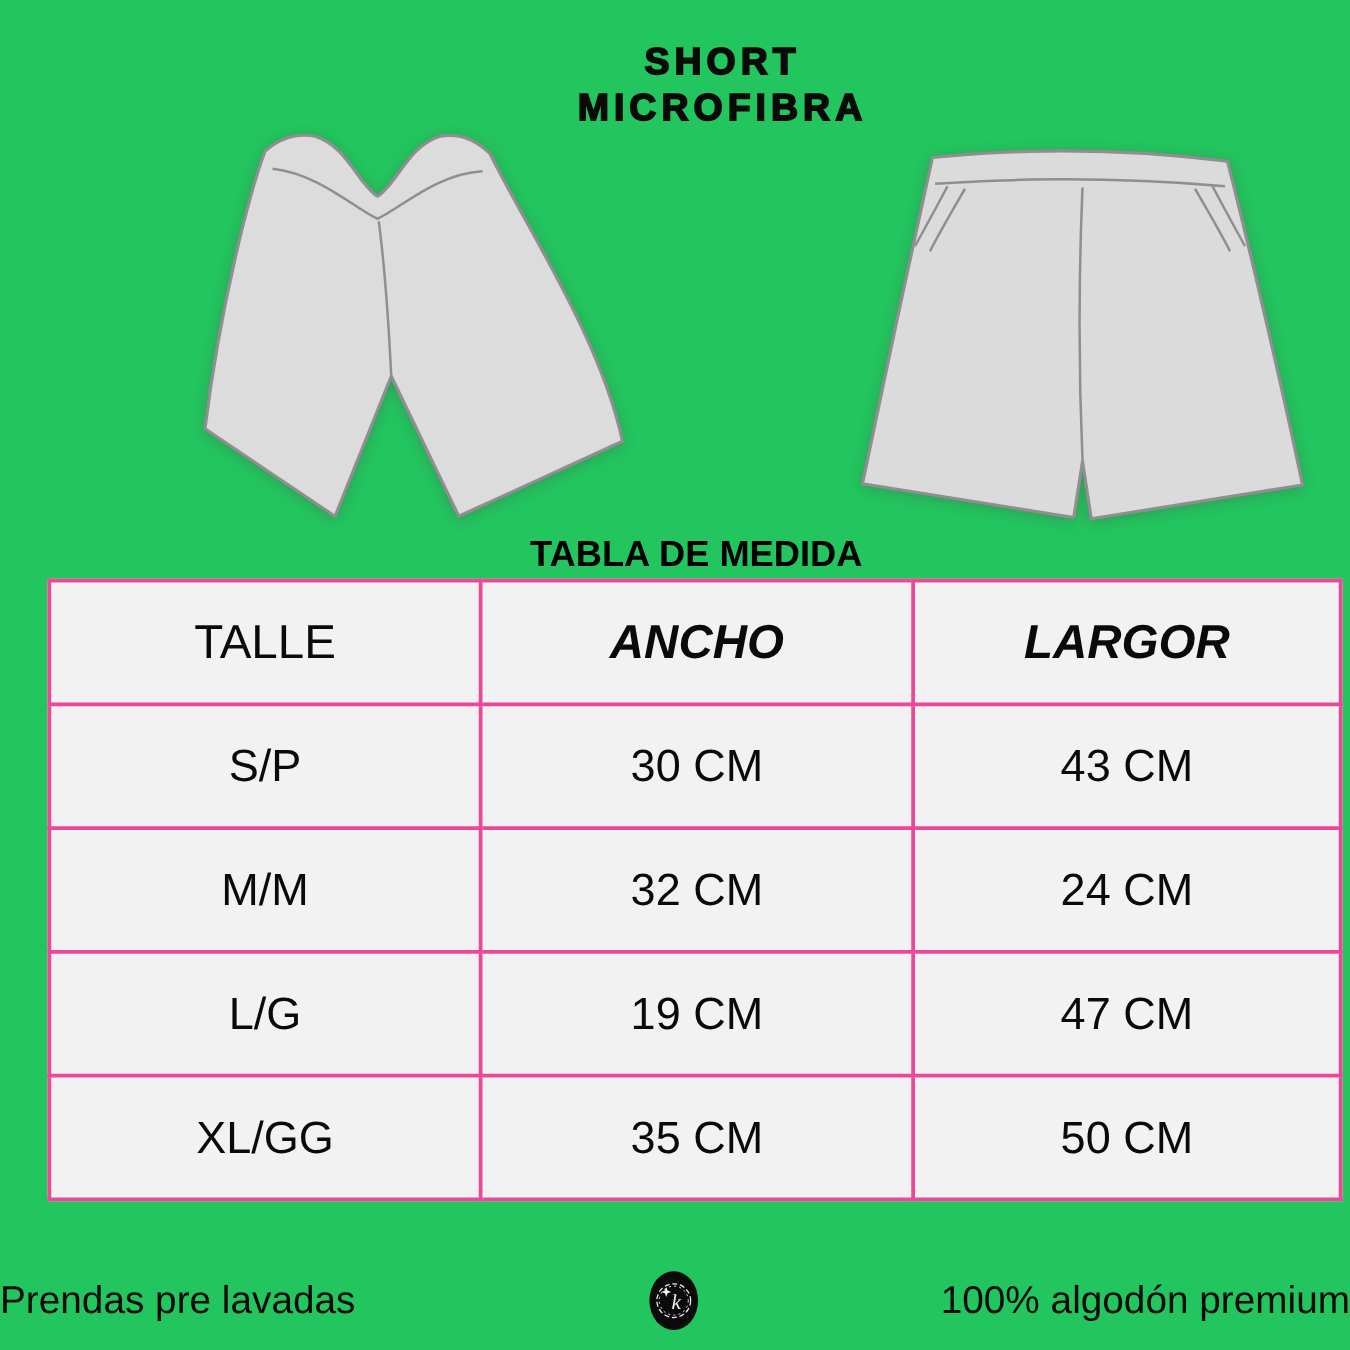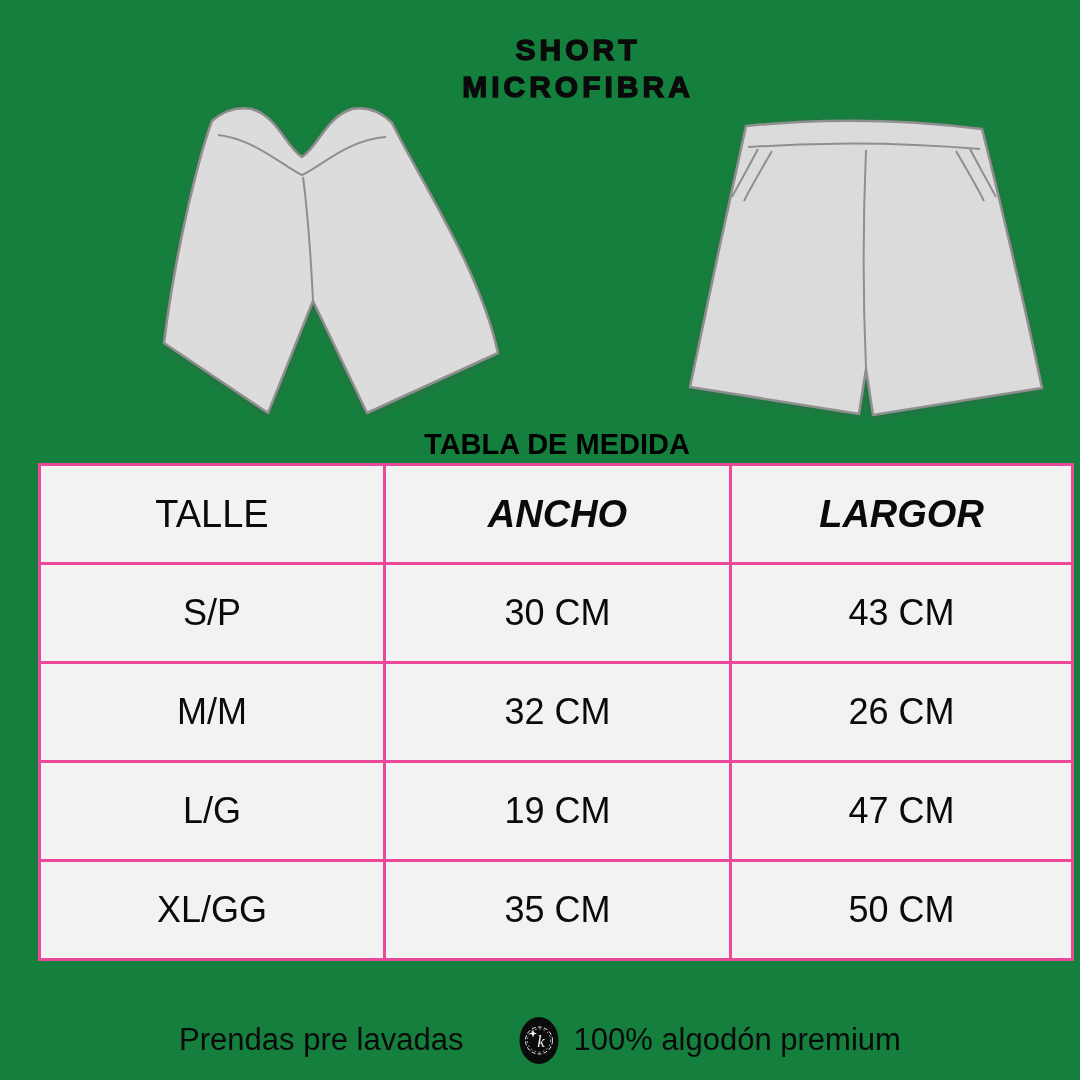--- a/index.html
+++ b/index.html
@@ -1,20 +1,20 @@
 <!DOCTYPE html>
 <html><head>
 <meta charset="utf-8">
 <style>
   html, body { margin: 0; padding: 0; }
   .canvas {
     position: relative;
     width: 1080px;
     height: 1080px;
-    background: #15803d;
+    background: #22c55e;
     font-family: "Liberation Sans", "DejaVu Sans", sans-serif;
     color: #0a0a0a;
     overflow: hidden;
   }
 
   
   .title {
     position: absolute;
     top: 31px;
     left: 578px;
@@ -70,21 +70,21 @@
   table.size-table td { font-size: 36px; font-weight: normal; }
 
   
   .footer {
     position: absolute;
     top: 1012px;
     left: 0;
     width: 100%;
     height: 56px;
     display: flex;
-    justify-content: center;
+    justify-content: space-between;
     align-items: center;
     font-size: 31px;
     color: #0a0a0a;
   }
   .footer .pre-washed { margin-right: 56px; }
   .footer .logo { margin-right: 14px; display: block; }
 </style>
 </head>
 <body>
 
@@ -133,21 +133,21 @@
     </thead>
     <tbody>
       <tr>
         <td>S/P</td>
         <td>30 CM</td>
         <td>43 CM</td>
       </tr>
       <tr>
         <td>M/M</td>
         <td>32 CM</td>
-        <td>26 CM</td>
+        <td>24 CM</td>
       </tr>
       <tr>
         <td>L/G</td>
         <td>19 CM</td>
         <td>47 CM</td>
       </tr>
       <tr>
         <td>XL/GG</td>
         <td>35 CM</td>
         <td>50 CM</td>

